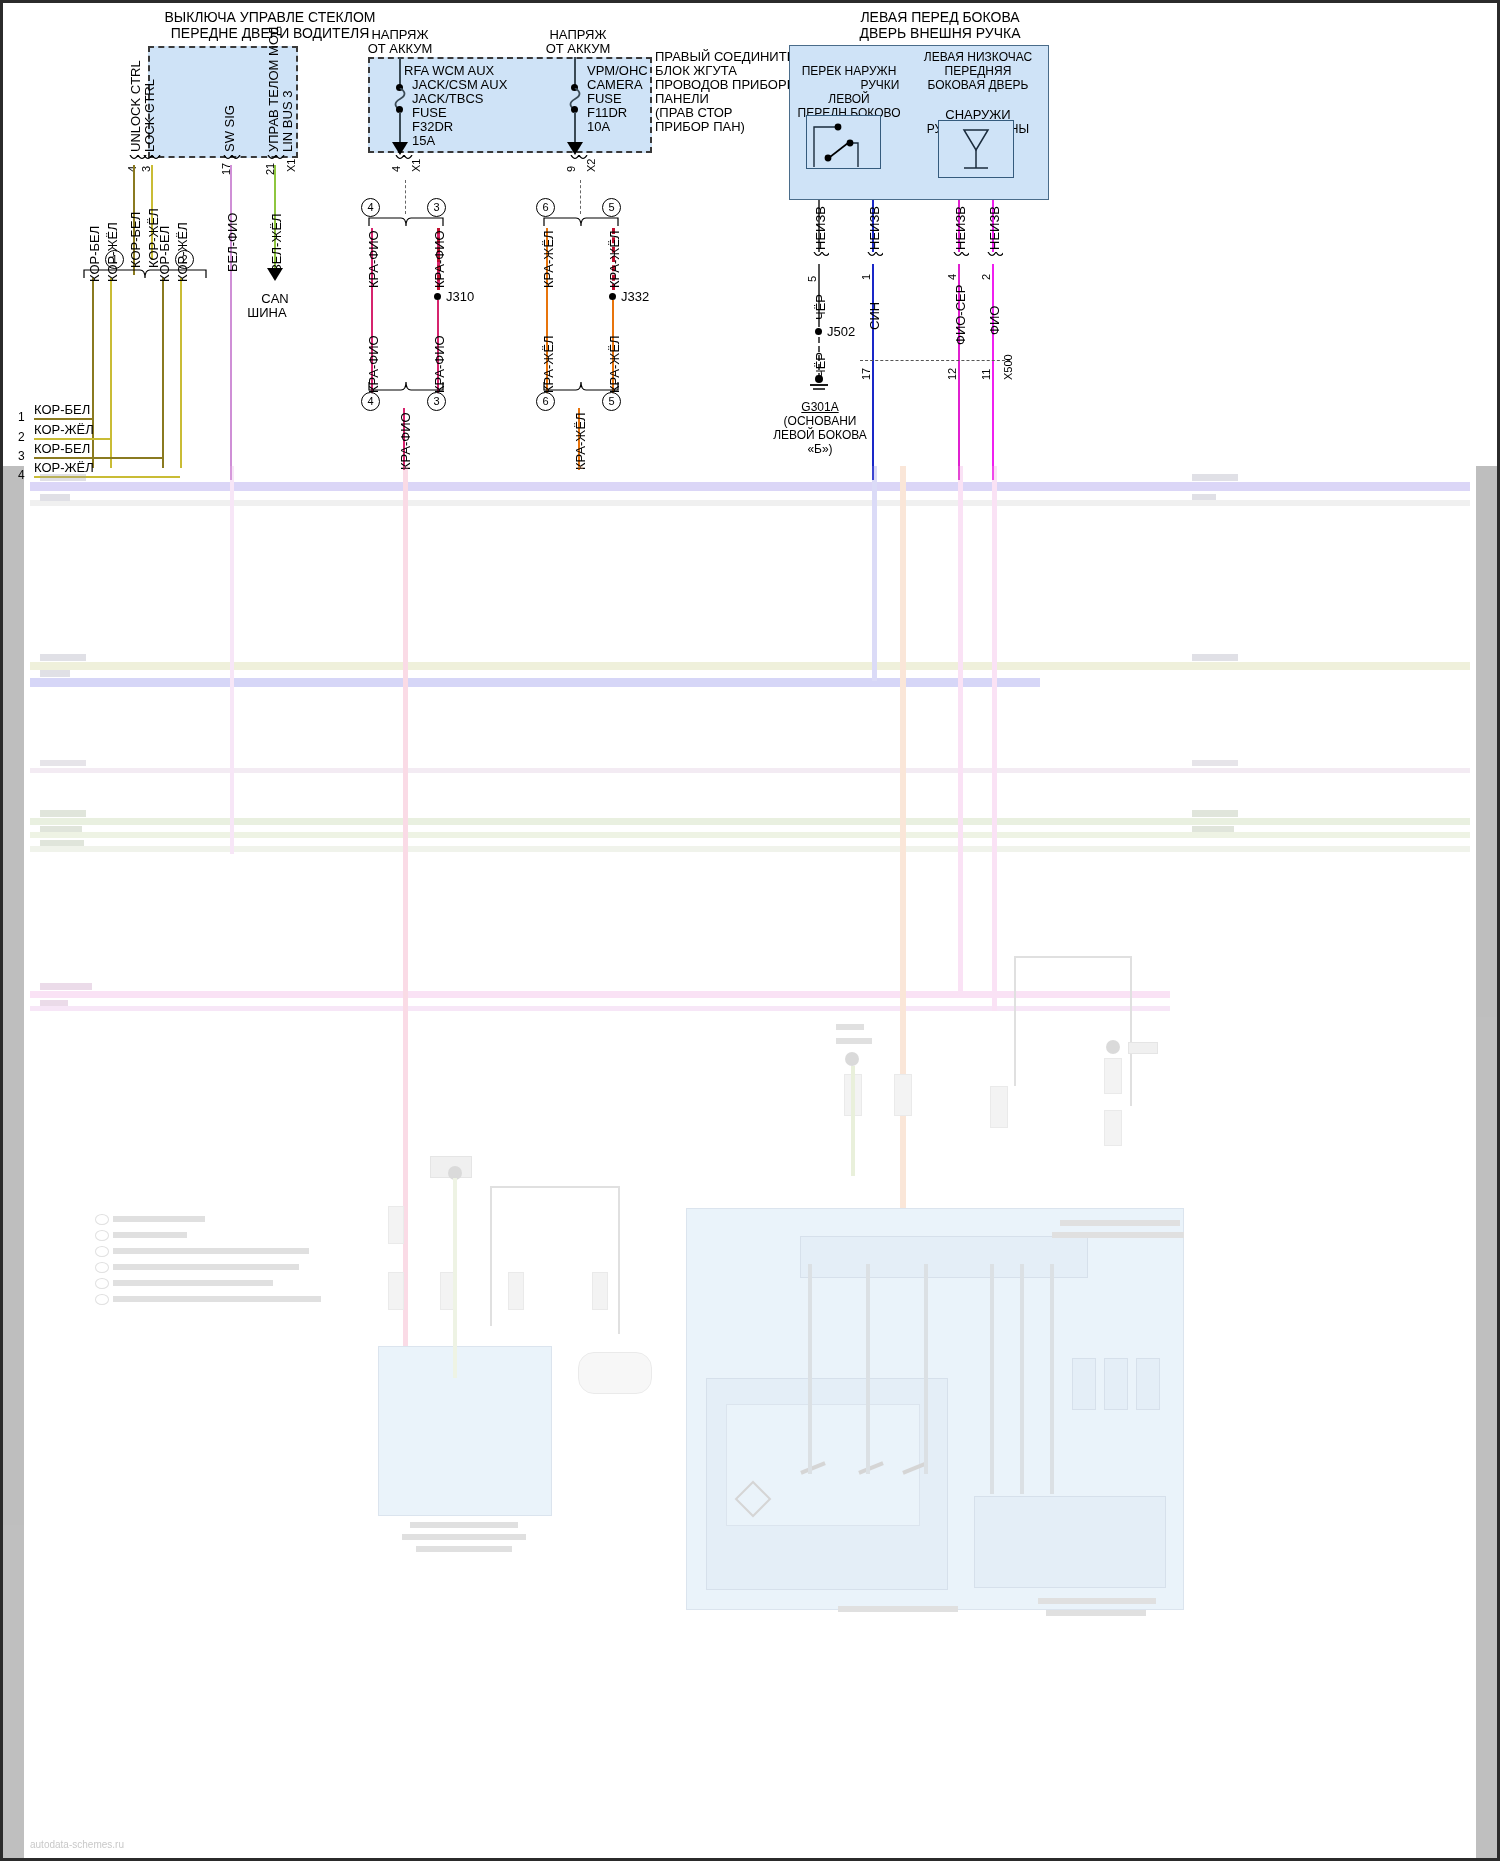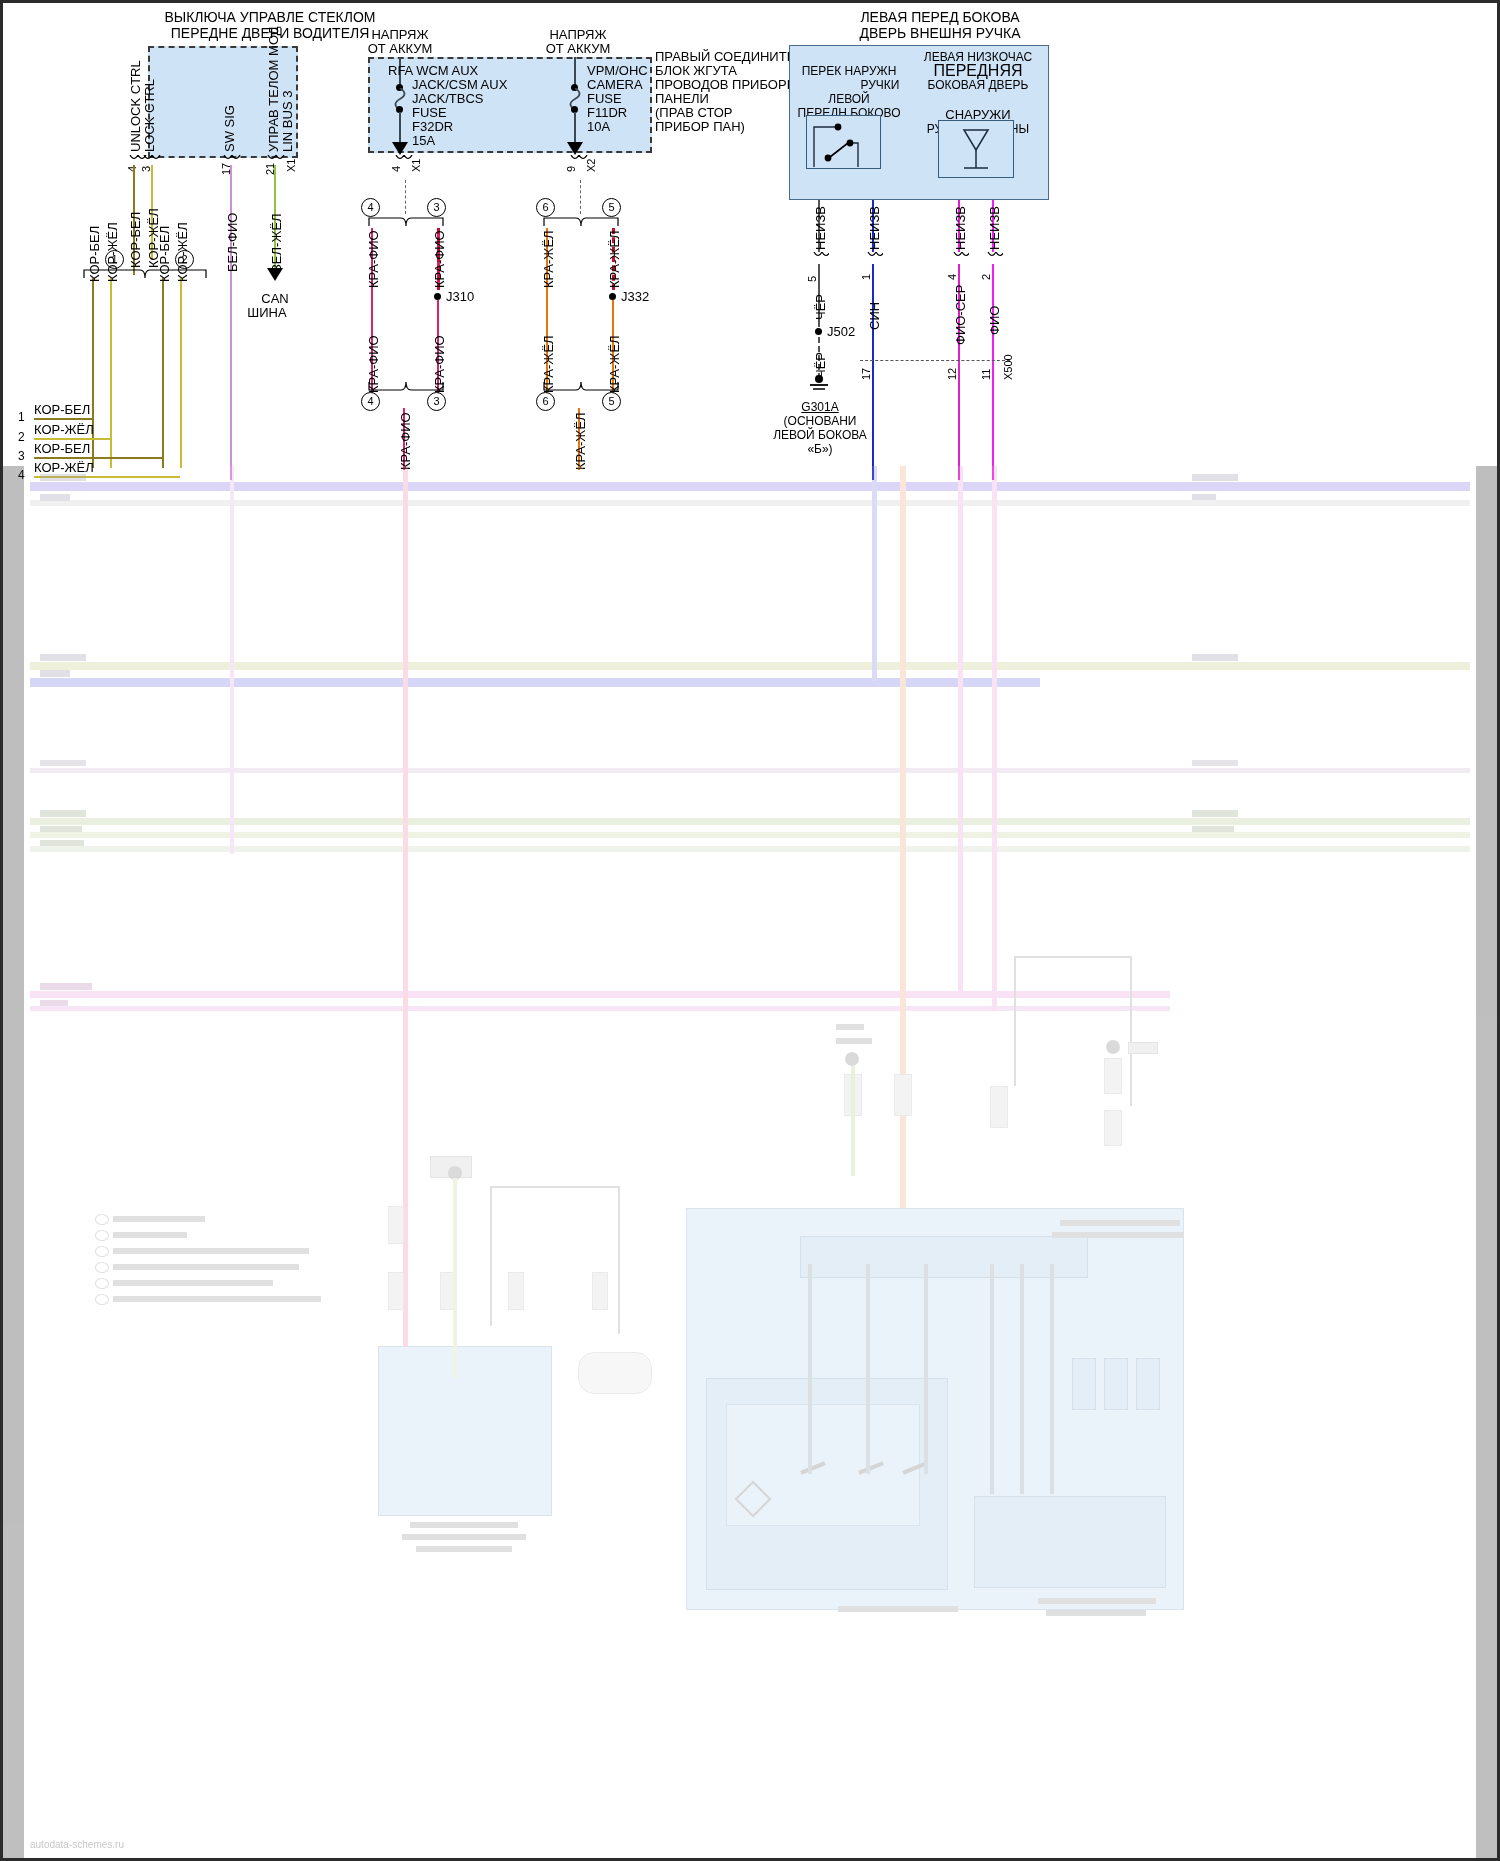--- a/index.html
+++ b/index.html
@@ -114,21 +114,21 @@
 
   <div class="vline" style="left:399px;top:57px;height:30px;background:#3a4a55;"></div>
   <div class="dot" style="left:396px;top:84px;"></div>
   <svg style="position:absolute;left:393px;top:88px;width:16px;height:22px;">
     <path d="M7,0 q9,6 0,11 q-9,5 0,11" stroke="#3a4a55" fill="none" stroke-width="1.8"></path>
   </svg>
   <div class="dot" style="left:396px;top:106px;"></div>
   <div class="vline" style="left:399px;top:112px;height:34px;background:#3a4a55;"></div>
   <div class="arrow-dn" style="left:392px;top:142px;"></div>
 
-  <div class="txt" style="left:388px;top:64px;">RFA WCM AUX</div>
+  <div class="txt" style="left:404px;top:64px;">RFA WCM AUX</div>
   <div class="txt" style="left:412px;top:78px;">JACK/CSM AUX</div>
   <div class="txt" style="left:412px;top:92px;">JACK/TBCS</div>
   <div class="txt" style="left:412px;top:106px;">FUSE</div>
   <div class="txt" style="left:412px;top:120px;">F32DR</div>
   <div class="txt" style="left:412px;top:134px;">15A</div>
 
   <div class="vline" style="left:574px;top:57px;height:30px;background:#3a4a55;"></div>
   <div class="dot" style="left:571px;top:84px;"></div>
   <svg style="position:absolute;left:568px;top:88px;width:16px;height:22px;">
     <path d="M7,0 q9,6 0,11 q-9,5 0,11" stroke="#3a4a55" fill="none" stroke-width="1.8"></path>
@@ -230,21 +230,21 @@
   <svg style="position:absolute;left:806px;top:115px;width:75px;height:54px;">
     <path d="M8,52 L8,12 L30,12" stroke="#1a2b3c" fill="none" stroke-width="1.4"></path>
     <path d="M52,52 L52,28 L46,28" stroke="#1a2b3c" fill="none" stroke-width="1.4"></path>
     <circle cx="32" cy="12" r="3.4" fill="#000"></circle>
     <circle cx="44" cy="28" r="3.4" fill="#000"></circle>
     <line x1="42" y1="28" x2="24" y2="42" stroke="#000" stroke-width="1.6"></line>
     <circle cx="22" cy="43" r="3.4" fill="#000"></circle>
   </svg>
 
   <div class="txt ctr" style="left:915px;top:50px;width:126px;font-size:12px;">ЛЕВАЯ НИЗКОЧАС</div>
-  <div class="txt ctr" style="left:915px;top:64px;width:126px;font-size:16px;">ПЕРЕДНЯЯ</div>
+  <div class="txt ctr" style="left:915px;top:64px;width:126px;font-size:12px;">ПЕРЕДНЯЯ</div>
   <div class="txt ctr" style="left:915px;top:78px;width:126px;font-size:12px;">БОКОВАЯ ДВЕРЬ</div>
   <div class="txt ctr" style="left:915px;top:108px;width:126px;font-size:13px;">СНАРУЖИ</div>
   <div class="txt ctr" style="left:915px;top:122px;width:126px;font-size:12px;">РУЧКИ АНТЕННЫ</div>
 
   <div class="inner" style="left:938px;top:120px;width:76px;height:58px;"></div>
   <svg style="position:absolute;left:938px;top:120px;width:76px;height:58px;">
     <path d="M26,10 L50,10 L38,30 Z" stroke="#1a2b3c" fill="none" stroke-width="1.5"></path>
     <line x1="38" y1="30" x2="38" y2="48" stroke="#1a2b3c" stroke-width="1.5"></line>
     <line x1="26" y1="48" x2="50" y2="48" stroke="#1a2b3c" stroke-width="1.5"></line>
   </svg>

